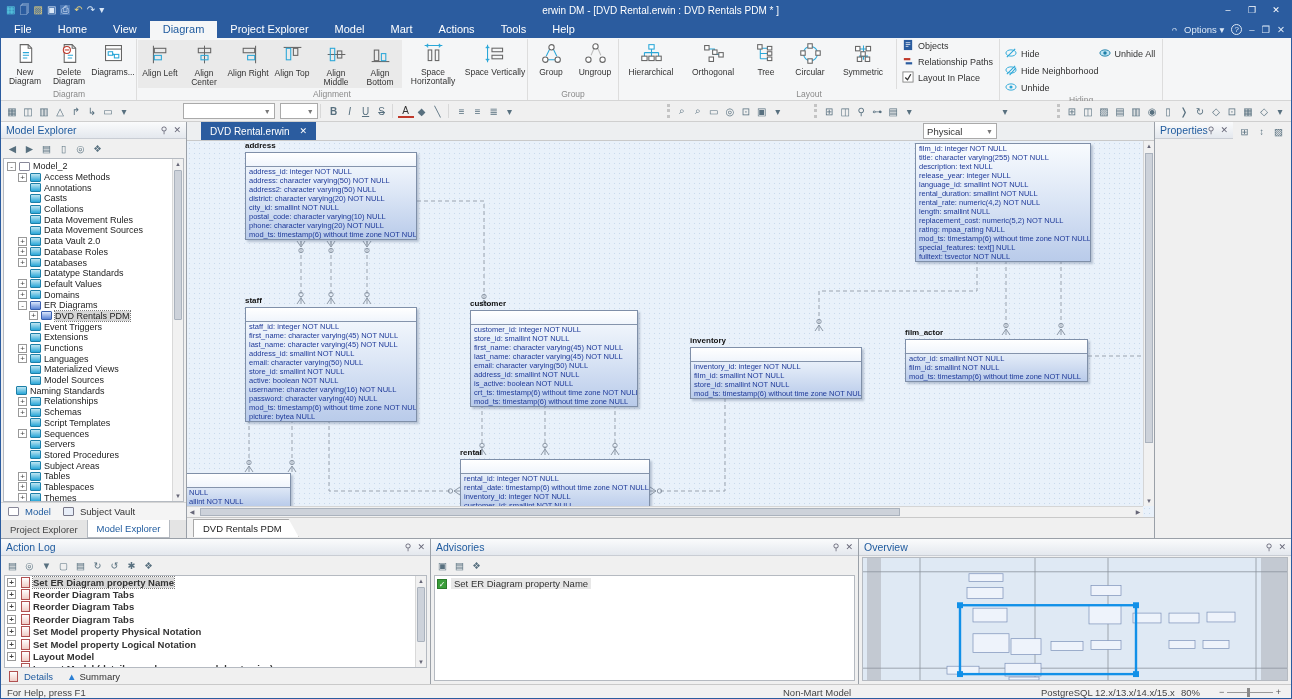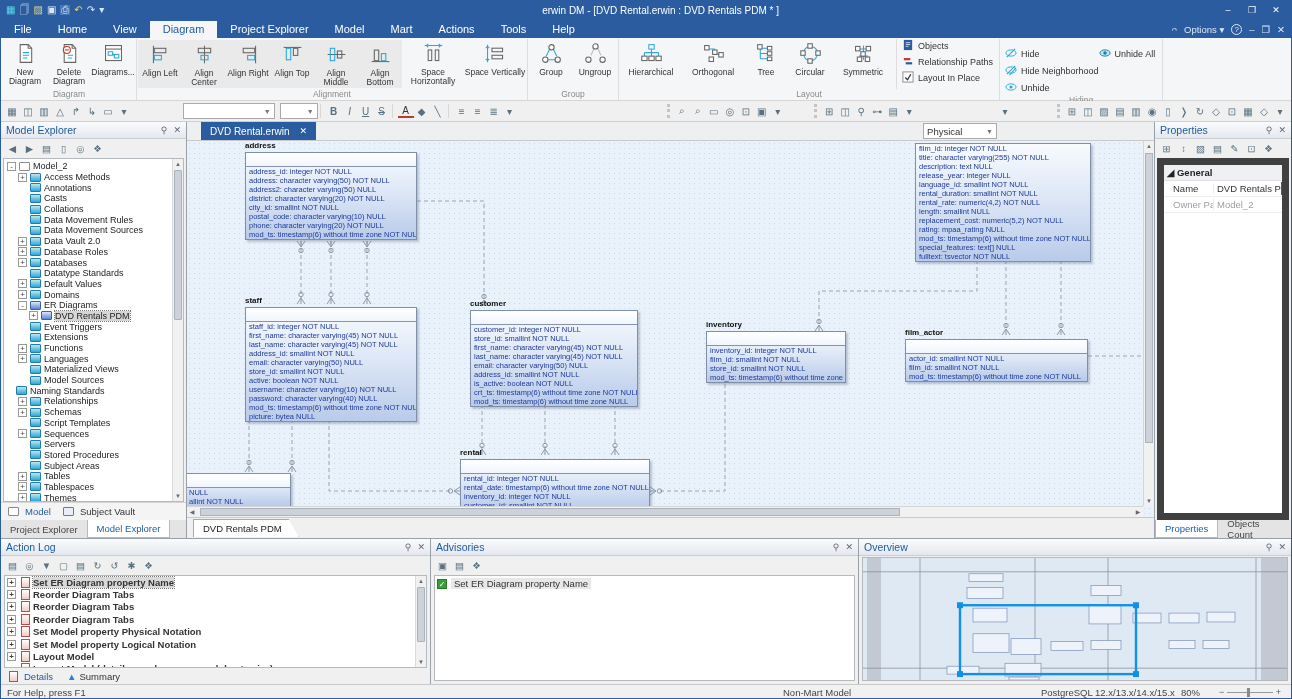--- a/index.html
+++ b/index.html
@@ -81,21 +81,21 @@
 .erw-row{font-size:7.5px;line-height:9px;height:9px;color:#1f3a99;padding:0 2px 0 3px;white-space:nowrap;overflow:hidden}
 .rel-svg{position:absolute;left:0;top:0;width:967px;height:376px}
 .cv-vsb{position:absolute;right:0;top:0;bottom:11px;width:11px;background:#f1f1f1;border-left:1px solid #d5d5d5}
 .cv-hsb{position:absolute;left:0;right:11px;bottom:0;height:11px;background:#f1f1f1;border-top:1px solid #d5d5d5}
 .cv-vsb .thumb{position:absolute;left:1px;width:8px;background:#cdd2da;border:1px solid #aab2bd}
 .cv-hsb .thumb{position:absolute;top:1px;height:8px;background:#cdd2da;border:1px solid #aab2bd}
 .sb-arr{position:absolute;font-size:6px;color:#667;width:10px;height:10px;text-align:center;line-height:10px}
 .doc-bottombar{height:21px;background:#f0f0f0;border-top:1px solid #c9c9c9;display:flex;align-items:center;font-size:9.5px}
 .sheet-tab{background:#fff;margin-left:6px;padding:3px 16px 3px 9px;clip-path:polygon(0 0,calc(100% - 10px) 0,100% 100%,0 100%);border:1px solid #a8a8a8;border-bottom:none;color:#222}
 
-.right-panel{width:137px;border-left:1px solid #9aa0a8;display:flex;flex-direction:column;background:#f0f0f0}
+.right-panel{width:137px;border-left:1px solid #9aa0a8;display:flex;flex-direction:row;background:#f0f0f0}
 .props-grid{flex:1;background:#fff;border:7px solid #404040;margin:0 2px;font-size:9.5px;overflow:hidden}
 .sect{background:#eef0f3;font-weight:bold;padding:2px 3px;font-size:9.5px;border-bottom:1px solid #e0e0e0;color:#222}
 .prow{display:flex;border-bottom:1px solid #eee;height:16px;align-items:center}
 .plabel{width:50px;padding-left:9px;color:#333;border-right:1px solid #eee;flex:none;overflow:hidden;white-space:nowrap}
 .pvalue{flex:1;padding-left:3px;display:flex;align-items:center;overflow:hidden;white-space:nowrap}
 .pvalue .ebtn{margin-left:auto;width:14px;height:13px;background:#2b5c9f;color:#fff;font-size:8px;display:flex;align-items:center;justify-content:center;flex:none}
 .muted{color:#9aa0a6}
 
 .bottom{height:146px;display:flex;border-top:1px solid #9aa0a8;background:#f0f0f0}
 .bpanel{display:flex;flex-direction:column;border-right:1px solid #9aa0a8;min-width:0}
@@ -794,21 +794,21 @@
               <div class="erw-row">store_id: smallint NOT NULL</div>
               <div class="erw-row">first_name: character varying(45) NOT NULL</div>
               <div class="erw-row">last_name: character varying(45) NOT NULL</div>
               <div class="erw-row">email: character varying(50) NULL</div>
               <div class="erw-row">address_id: smallint NOT NULL</div>
               <div class="erw-row">is_active: boolean NOT NULL</div>
               <div class="erw-row">crt_ts: timestamp(6) without time zone NOT NULL</div>
               <div class="erw-row">mod_ts: timestamp(6) without time zone NULL</div>
             </div>
           </div>
-          <div class="erw-table" style="left: 503px; top: 180px; width: 140px; margin-left: 16px;">
+          <div class="erw-table" style="left: 503px; top: 196px; width: 172px;">
             <div class="erw-name">inventory</div>
             <div class="erw-box">
               <div class="erw-head"></div>
               <div class="erw-row">inventory_id: integer NOT NULL</div>
               <div class="erw-row">film_id: smallint NOT NULL</div>
               <div class="erw-row">store_id: smallint NOT NULL</div>
               <div class="erw-row">mod_ts: timestamp(6) without time zone NOT NULL</div>
             </div>
           </div>
           <div class="erw-table" style="left: 718px; top: 188px; width: 183px;">

